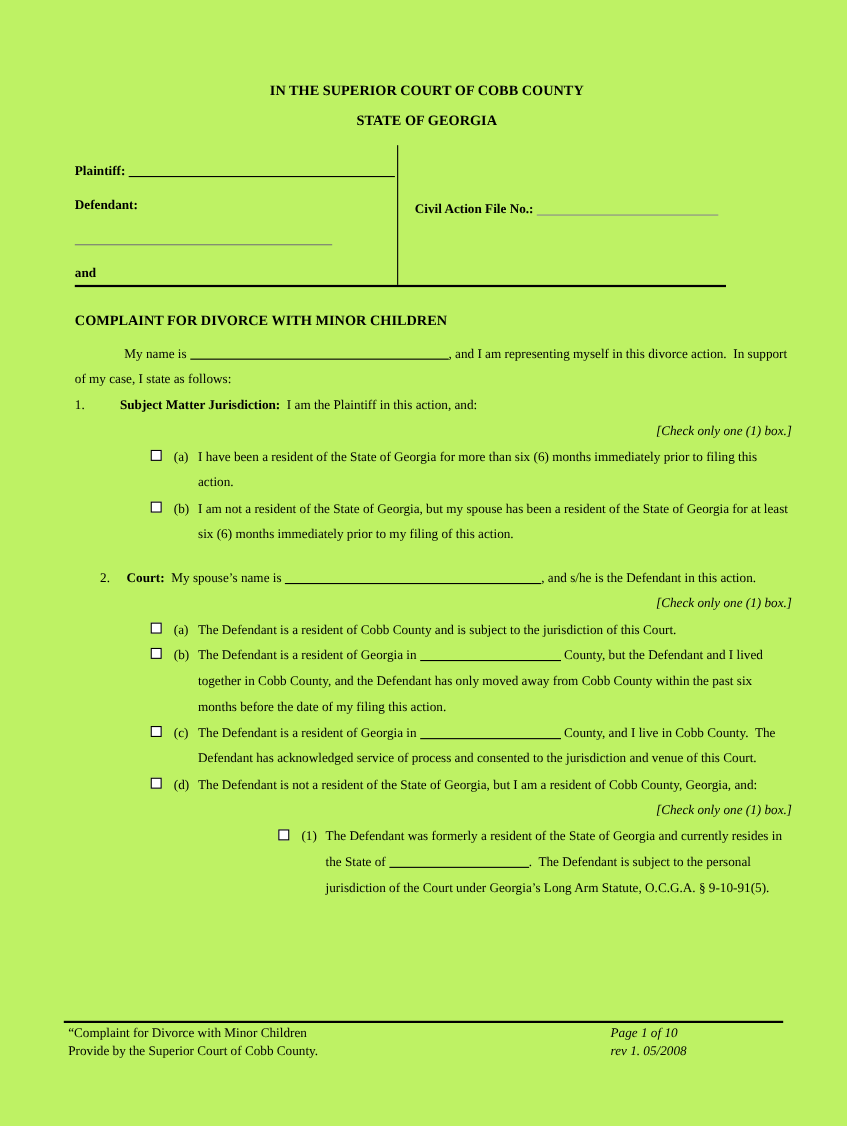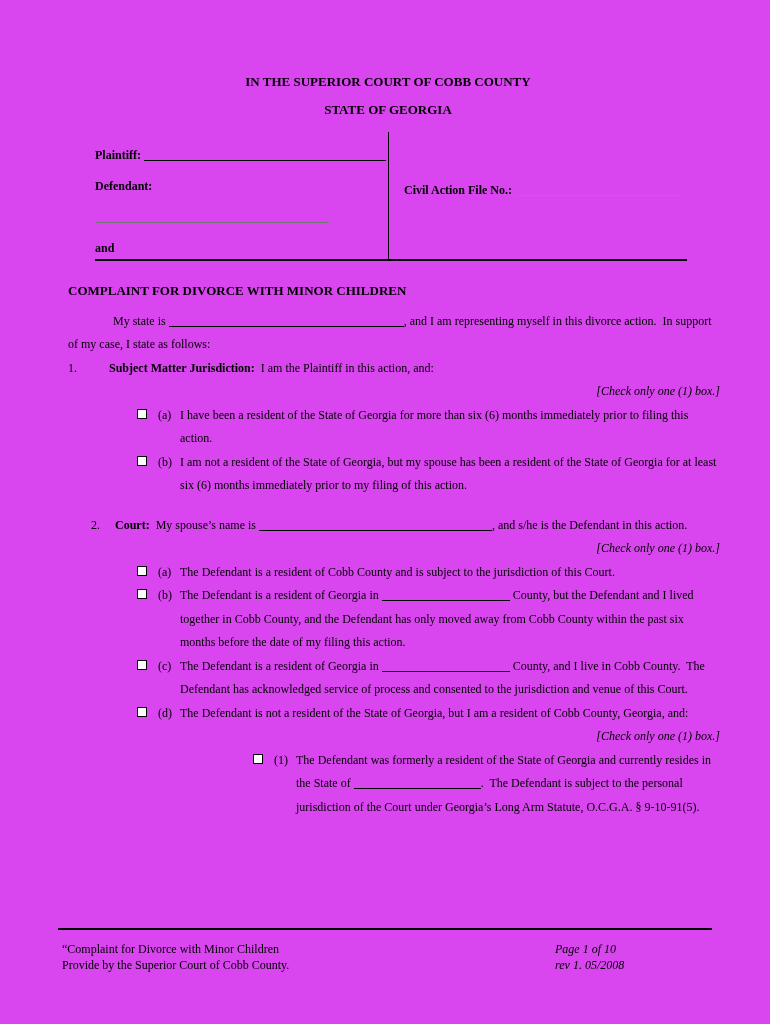--- a/index.html
+++ b/index.html
@@ -1,30 +1,30 @@
 <!DOCTYPE html>
 <html><head>
 <meta charset="utf-8">
 <style>
   html,body{margin:0;padding:0;background:#ffffff;}
   .page{
     position:relative;
     width:770px;height:1024px;
-    background:#d946ef;
+    background:#bef264;
     font-family:"Liberation Serif","DejaVu Serif",serif;
     font-size:12px;line-height:23.5px;color:#000;
     overflow:hidden;
   }
   .t{white-space:pre-wrap;}
   .bold{font-weight:bold;}
   .content{margin-left:68px;width:652px;}
   
   .court-header{padding-top:68px;text-align:center;font-weight:bold;font-size:13px;line-height:28px;width:640px;}
   
-  .caption{margin-top:8px;width:592px;height:127px;border-bottom:2px solid #000;display:flex;margin-left:27px;}
+  .caption{margin-top:8px;width:592px;height:127px;border-bottom:2px solid #000;display:flex;}
   .caption-left{width:294px;border-right:1.5px solid #000;padding-top:8px;line-height:31px;box-sizing:border-box;}
   .caption-right{padding-left:8px;padding-top:43px;line-height:31px;flex:1;text-align:center;}
   
   .blank{display:inline-block;border-bottom:1px solid #000;height:12px;position:relative;top:2px;}
   .blank.gray{border-bottom-color:#8a8a8a;}
   .w-plaintiff{width:242px;}
   .w-defendant{width:234px;border-bottom-color:#777;}
   .w-civil{width:165px;}
   .w-name{width:235px;}
   .w-spouse{width:233px;}
@@ -41,21 +41,21 @@
   .section-2 .sec-num{position:absolute;left:23px;top:0;}
   .check-note{text-align:right;font-style:italic;}
   .check-note.shift-r{padding-left:26px;}
   .check-item{position:relative;padding-left:112px;}
   .check-item .checkbox{position:absolute;left:69px;top:5px;width:8px;height:8px;border:1px solid #000;background:#fff;}
   .check-item .letter{position:absolute;left:90px;top:0;}
   .check-item.nested{padding-left:228px;}
   .check-item.nested .checkbox{left:185px;}
   .check-item.nested .letter{left:206px;}
   
-  .footer{position:absolute;left:58px;top:928px;width:654px;border-top:2.5px solid #000;padding-top:12px;font-size:12px;line-height:15.5px;display:flex;}
+  .footer{position:absolute;left:58px;top:928px;width:654px;border-top:2.5px solid #000;padding-top:2px;font-size:12px;line-height:15.5px;display:flex;}
   .footer-left{flex:1;padding-left:4px;}
   .footer-right{width:157px;font-style:italic;}
 </style>
 </head>
 <body>
 
 <div class="page">
   <div class="content">
 
     <div class="court-header">
@@ -69,21 +69,21 @@
         <div><span class="bold t">Defendant:</span> <span class="blank w-defendant"></span></div>
         <div><span class="bold t">and</span></div>
       </div>
       <div class="caption-right">
         <span class="bold t">Civil Action File No.:</span> <span class="blank gray w-civil"></span>
       </div>
     </div>
 
     <div class="doc-title">COMPLAINT FOR DIVORCE WITH MINOR CHILDREN</div>
 
-    <p class="intro"><span class="t">My state is </span><span class="blank w-name"></span><span class="t">, and I am representing myself in this divorce action.  In support of my case, I state as follows:</span></p>
+    <p class="intro"><span class="t">My name is </span><span class="blank w-name"></span><span class="t">, and I am representing myself in this divorce action.  In support of my case, I state as follows:</span></p>
 
     <p class="section-1"><span class="sec-num t">1.</span><span class="bold t">Subject Matter Jurisdiction:</span><span class="t">  I am the Plaintiff in this action, and:</span></p>
 
     <p class="check-note">[Check only one (1) box.]</p>
 
     <p class="check-item"><span class="checkbox"></span><span class="letter t">(a)</span><span class="t">I have been a resident of the State of Georgia for more than six (6) months immediately prior to filing this action.</span></p>
 
     <p class="check-item"><span class="checkbox"></span><span class="letter t">(b)</span><span class="t">I am not a resident of the State of Georgia, but my spouse has been a resident of the State of Georgia for at least six (6) months immediately prior to my filing of this action.</span></p>
 
     <p class="section-2"><span class="sec-num t">2.</span><span class="bold t">Court:</span><span class="t">  My spouse’s name is </span><span class="blank w-spouse"></span><span class="t">, and s/he is the Defendant in this action.</span></p>

